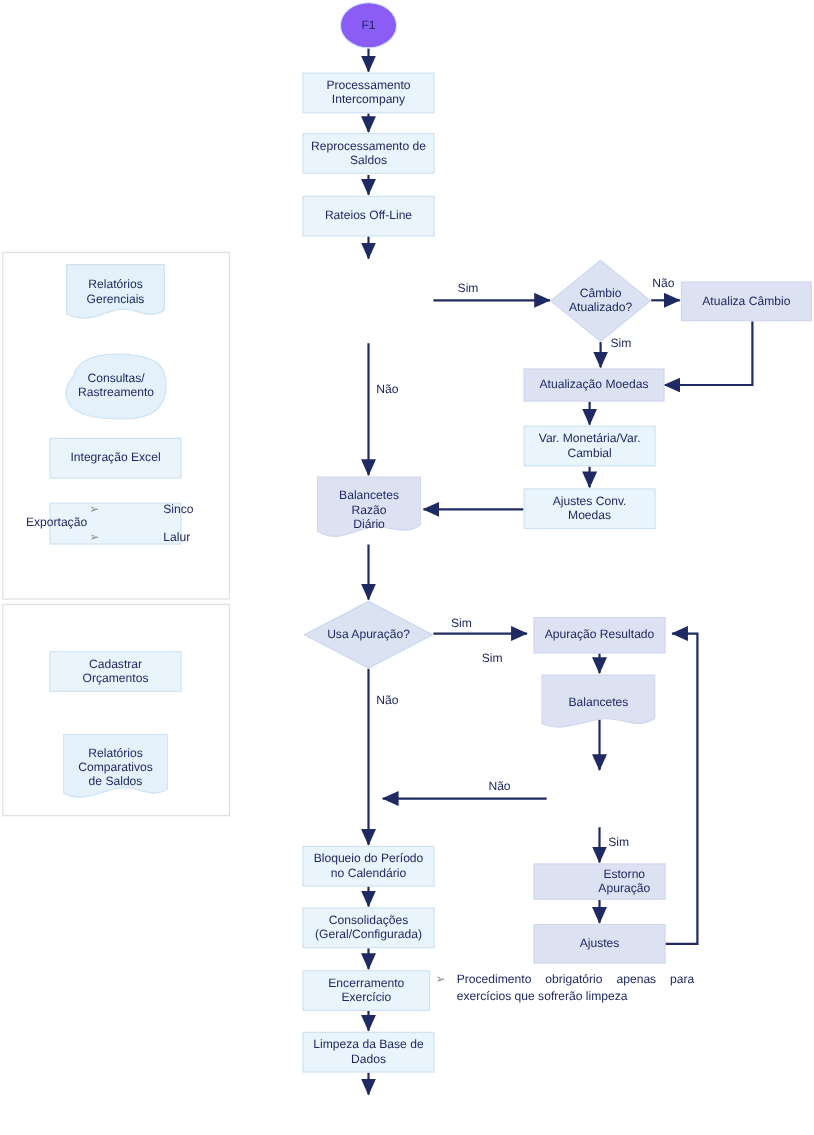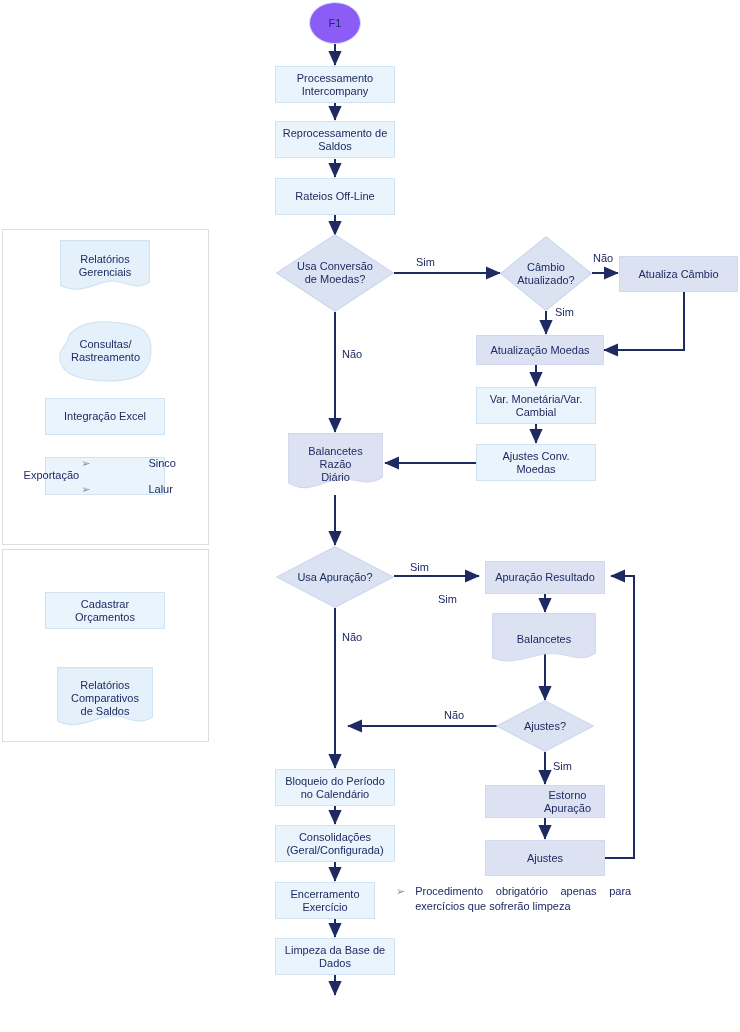--- a/index.html
+++ b/index.html
@@ -281,27 +281,20 @@
 
   <div class="node proc" style="left:275px; top:121px; width:120px; height:37px;">
     <span>Reprocessamento de
 Saldos</span>
   </div>
 
   <div class="node proc" style="left:275px; top:178px; width:120px; height:37px;">
     <span>Rateios Off-Line</span>
   </div>
 
-  <div class="node dec" style="left:276px; top:234px; width:118px; height:78px;">
-    <svg class="dshape" viewBox="0 0 118 78" preserveAspectRatio="none">
-      <path d="M59,0.7 L117.3,39 L59,77.3 L0.7,39 Z" fill="#dbe3f2" stroke="#ccd7ee" stroke-width="1.1"></path>
-    </svg>
-    <span class="dlabel">Usa Conversão
-de Moedas?</span>
-  </div>
 
   <div class="node doc" style="left:288px; top:433px; width:95px; height:62px;">
     <svg class="dshape" viewBox="0 0 95 62" preserveAspectRatio="none">
       <path d="M0.6,0.6 H94.4 V44 C77,56 66,42 46,47 C28,51.5 18,60 0.6,50 Z" fill="#dde2f3" stroke="#d2d8ef" stroke-width="1.1"></path>
     </svg>
     <span class="dlabel">Balancetes
 Razão
 Diário</span>
   </div>
 
@@ -315,21 +308,21 @@
   <div class="node proc" style="left:275px; top:769px; width:120px; height:37px;">
     <span>Bloqueio do Período
 no Calendário</span>
   </div>
 
   <div class="node proc" style="left:275px; top:825px; width:120px; height:37px;">
     <span>Consolidações
 (Geral/Configurada)</span>
   </div>
 
-  <div class="node proc" style="left:275px; top:882px; width:100px; height:37px;">
+  <div class="node proc" style="left:275px; top:882px; width:116px; height:37px;">
     <span>Encerramento
 Exercício</span>
   </div>
 
   <div class="node proc" style="left:275px; top:938px; width:120px; height:37px;">
     <span>Limpeza da Base de
 Dados</span>
   </div>
 
   <div class="node term" style="left:288px; top:1040px; width:94px; height:36px;text-align:right;">
@@ -366,26 +359,20 @@
     <span>Apuração Resultado</span>
   </div>
 
   <div class="node doc" style="left:492px; top:613px; width:104px; height:52px;">
     <svg class="dshape" viewBox="0 0 104 52" preserveAspectRatio="none">
       <path d="M0.6,0.6 H103.4 V40 C86,52 74,37 52,41 C32,45 18,52 0.6,45 Z" fill="#dde2f3" stroke="#d2d8ef" stroke-width="1.1"></path>
     </svg>
     <span class="dlabel">Balancetes</span>
   </div>
 
-  <div class="node dec" style="left:496px; top:700px; width:98px; height:52px;">
-    <svg class="dshape" viewBox="0 0 98 52" preserveAspectRatio="none">
-      <path d="M49,0.7 L97.3,26 L49,51.3 L0.7,26 Z" fill="#dbe3f2" stroke="#ccd7ee" stroke-width="1.1"></path>
-    </svg>
-    <span class="dlabel">Ajustes?</span>
-  </div>
 
   <div class="node proc-lav" style="left:485px; top:785px; width:120px; height:33px;padding-left:45px;">
     <span>Estorno Apuração</span>
   </div>
 
   <div class="node proc-lav" style="left:485px; top:840px; width:120px; height:36px;">
     <span>Ajustes</span>
   </div>
 
   <div class="edge-label" style="left:416px; top:256px;">Sim</div>

